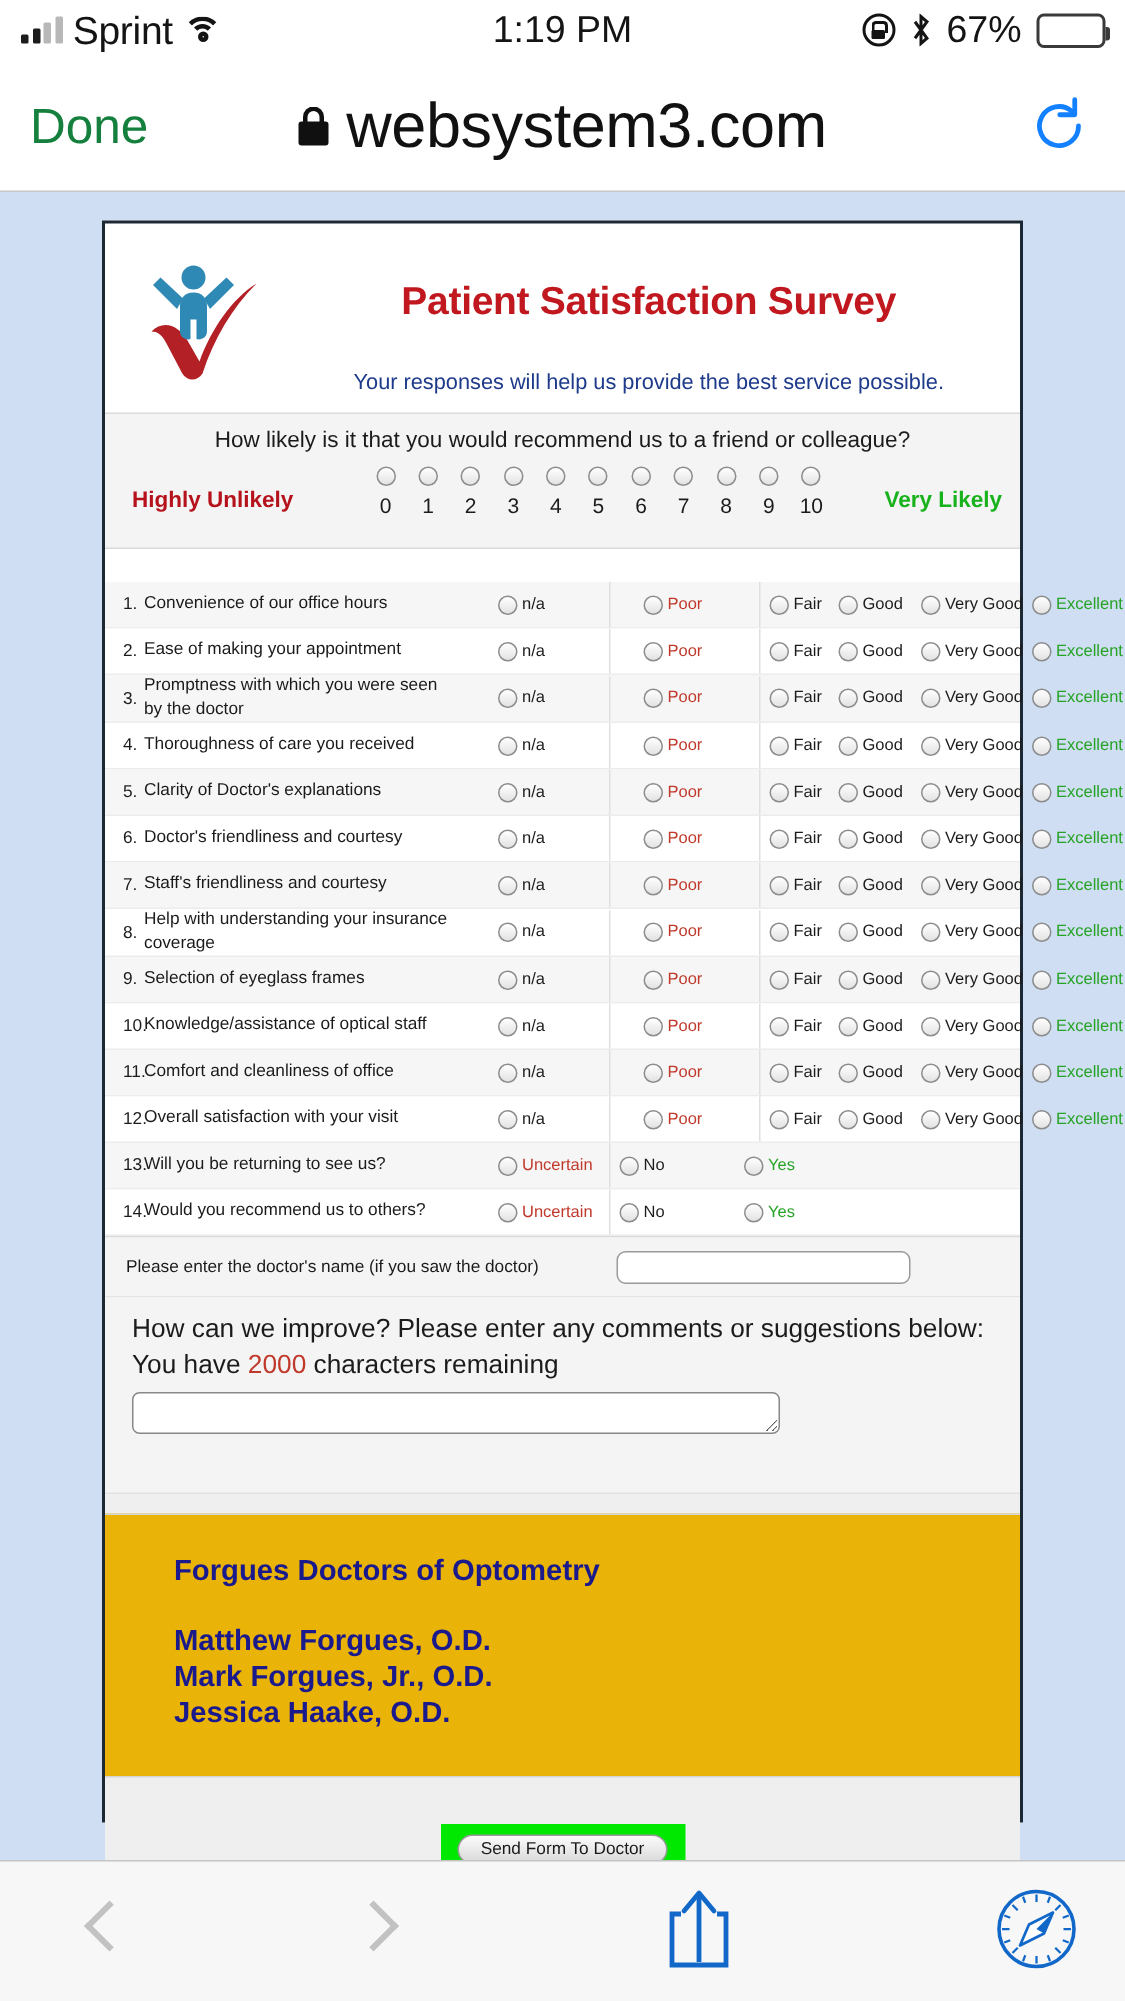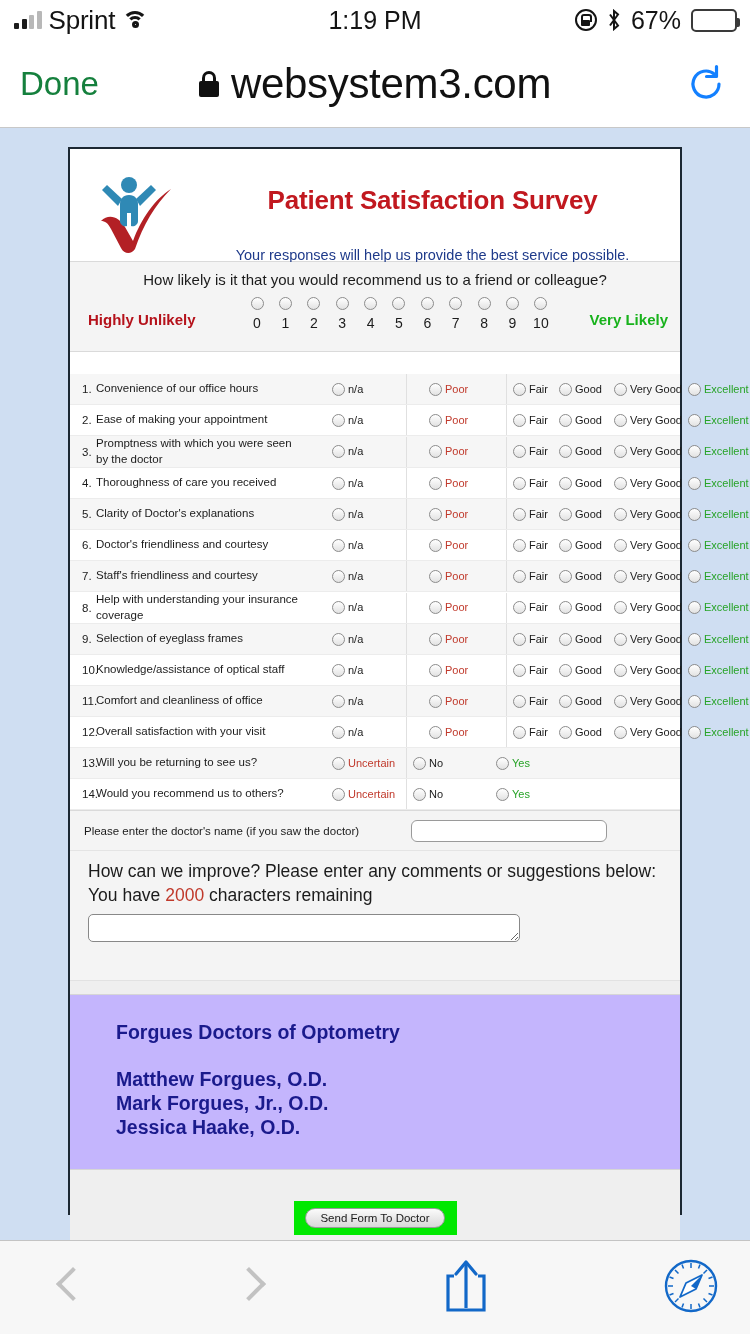--- a/index.html
+++ b/index.html
@@ -64,21 +64,21 @@
   .url-text { font-size: 42px; color: #111; font-weight: 500; letter-spacing: -0.3px; }
   .btn-reload { position: absolute; right: 24px; width: 40px; height: 40px; cursor: pointer; }
 
   
   .pagearea { position: absolute; top: 129px; left: 0; width: 750px; height: 1111px;
     background: #cfdef2; overflow: hidden; }
   .card { position: absolute; left: 68px; top: 18px; width: 614px; height: 1068px;
     background: #ffffff; border: 2px solid #1c2833; }
 
   
-  .hdr { position: relative; height: 113px; border-bottom: 1px solid #dadada; }
+  .hdr { position: relative; height: 127px; border-bottom: 1px solid #dadada; }
   .logo { position: absolute; left: 19px; top: 20px; width: 92px; height: 88px; }
   .hdr-title { position: absolute; left: 130px; top: 36px; width: 465px; text-align: center;
     font-size: 26px; font-weight: bold; color: #c1181f; letter-spacing: -0.2px; }
   .hdr-sub { position: absolute; left: 130px; top: 98px; width: 465px; text-align: center;
     font-size: 14.5px; color: #1e3a8a; }
 
   
   .nps { background: #f4f4f4; border-bottom: 1px solid #dadada; padding: 9px 0 6px; position: relative; }
   .nps-q { text-align: center; font-size: 15px; color: #1b1b1b; margin-bottom: 7px; }
   .nps-row { position: relative; height: 50px; }
@@ -134,21 +134,21 @@
   .improve { background: #f4f4f4; padding: 10px 0 0 18px; }
   .imp-l1 { font-size: 17.5px; color: #1b1b1b; }
   .imp-l2 { font-size: 17.5px; color: #1b1b1b; margin-top: 3px; }
   .imp-l2 .cnt { color: #c0392b; }
   .comment-box { margin-top: 8px; width: 432px; height: 28px; background: #ffffff;
     border: 1px solid #888888; border-radius: 5px; }
   .imp-pad { height: 34px; background: #f4f4f4; }
   .imp-gap { height: 14px; background: #efefef; border-top: 1px solid #e2e2e2; }
 
   
-  .practice { background: #c4b5fd; padding: 26px 0 30px 46px; border-top: 1px solid #d6d6d6; }
+  .practice { background: #eab308; padding: 26px 0 30px 46px; border-top: 1px solid #d6d6d6; }
   .pr-name { font-size: 19.5px; font-weight: bold; color: #1a1a8c; }
   .pr-doc { font-size: 19.5px; font-weight: bold; color: #1a1a8c; line-height: 1.22; }
   .pr-docs { margin-top: 24px; }
 
   
   .cardfoot { background: #efefef; border-top: 1px solid #d6d6d6; height: 97px;
     display: flex; align-items: center; justify-content: center; text-align: center; }
   .sendblock { width: 163px; height: 34px; background: #00e800;
     display: flex; align-items: center; justify-content: center; }
   .sendbtn { padding: 3px 14px; font-size: 11.5px; color: #1a1a1a;

